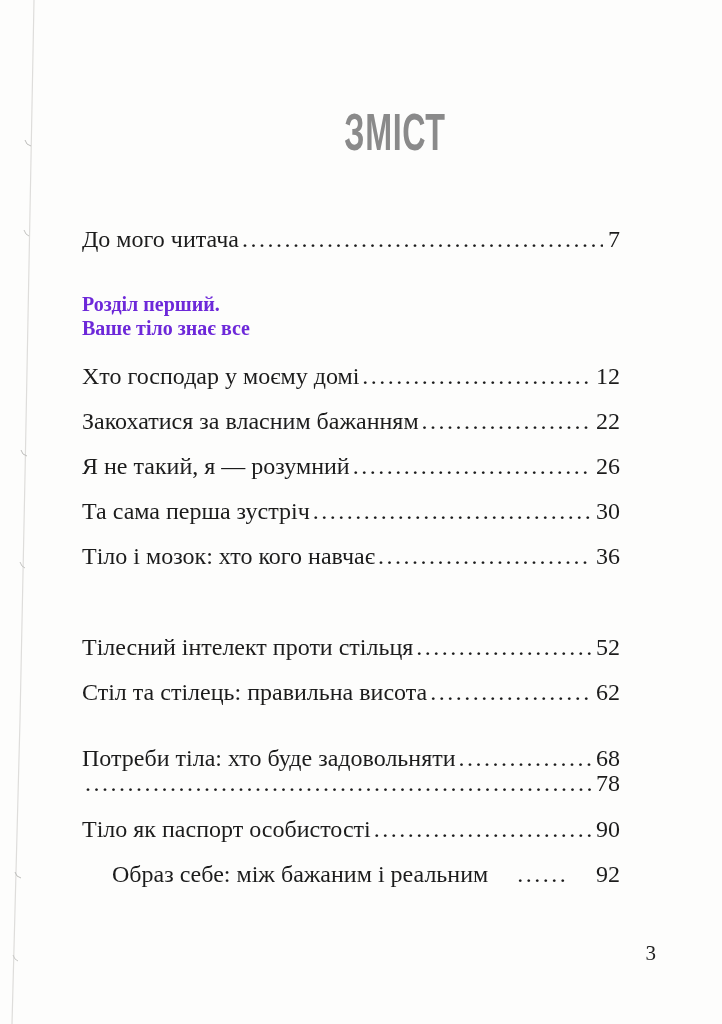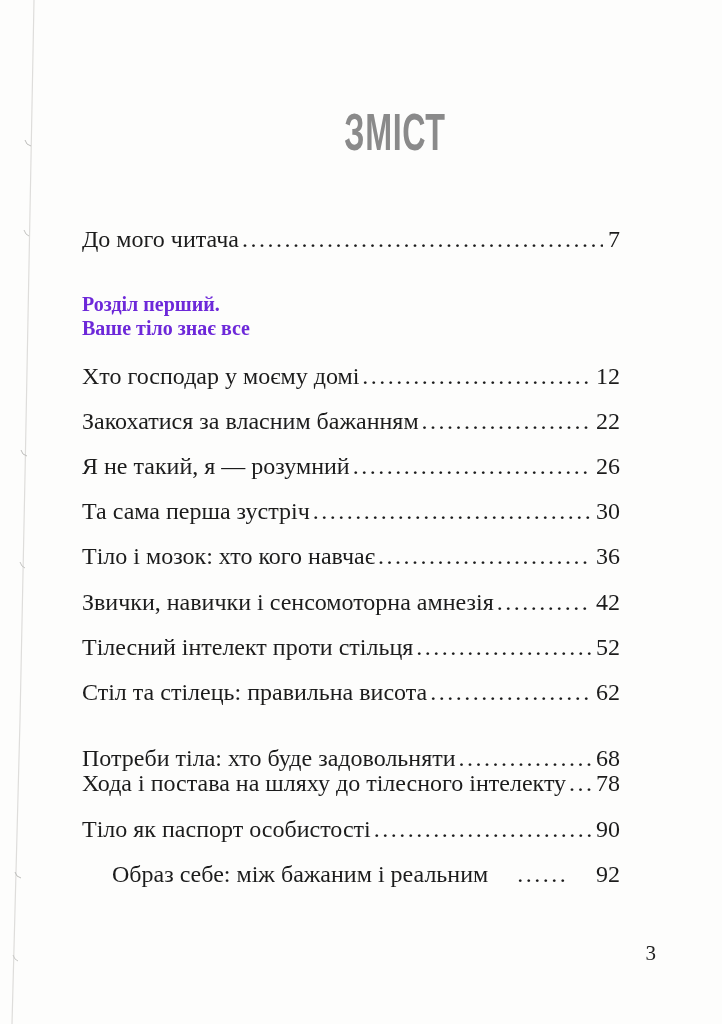--- a/index.html
+++ b/index.html
@@ -140,46 +140,40 @@
     <span class="dots"></span>
     <span class="toc-pagenum">30</span>
   </div>
 
   <div class="toc-row" style="top:543px">
     <span class="toc-label">Тіло і мозок: хто кого навчає</span>
     <span class="dots"></span>
     <span class="toc-pagenum">36</span>
   </div>
 
-  <div class="toc-row" style="top:589px">
-    <span class="toc-label">Звички, навички і сенсомоторна амнезія</span>
-    <span class="dots"></span>
-    <span class="toc-pagenum">42</span>
-  </div>
 
   <div class="toc-row" style="top:634px">
     <span class="toc-label">Тілесний інтелект проти стільця</span>
     <span class="dots"></span>
     <span class="toc-pagenum">52</span>
   </div>
 
   <div class="toc-row" style="top:679px">
     <span class="toc-label">Стіл та стілець: правильна висота</span>
     <span class="dots"></span>
     <span class="toc-pagenum">62</span>
   </div>
 
   <div class="toc-row" style="top:745px">
     <span class="toc-label">Потреби тіла: хто буде задовольняти</span>
     <span class="dots"></span>
     <span class="toc-pagenum">68</span>
   </div>
 
   <div class="toc-row" style="top:770px">
-    <span class="toc-label">Хода і постава на шляху до тілесного інтелекту</span>
     <span class="dots"></span>
     <span class="toc-pagenum">78</span>
   </div>
 
   <div class="toc-row" style="top:816px">
     <span class="toc-label">Тіло як паспорт особистості</span>
     <span class="dots"></span>
     <span class="toc-pagenum">90</span>
   </div>
 

